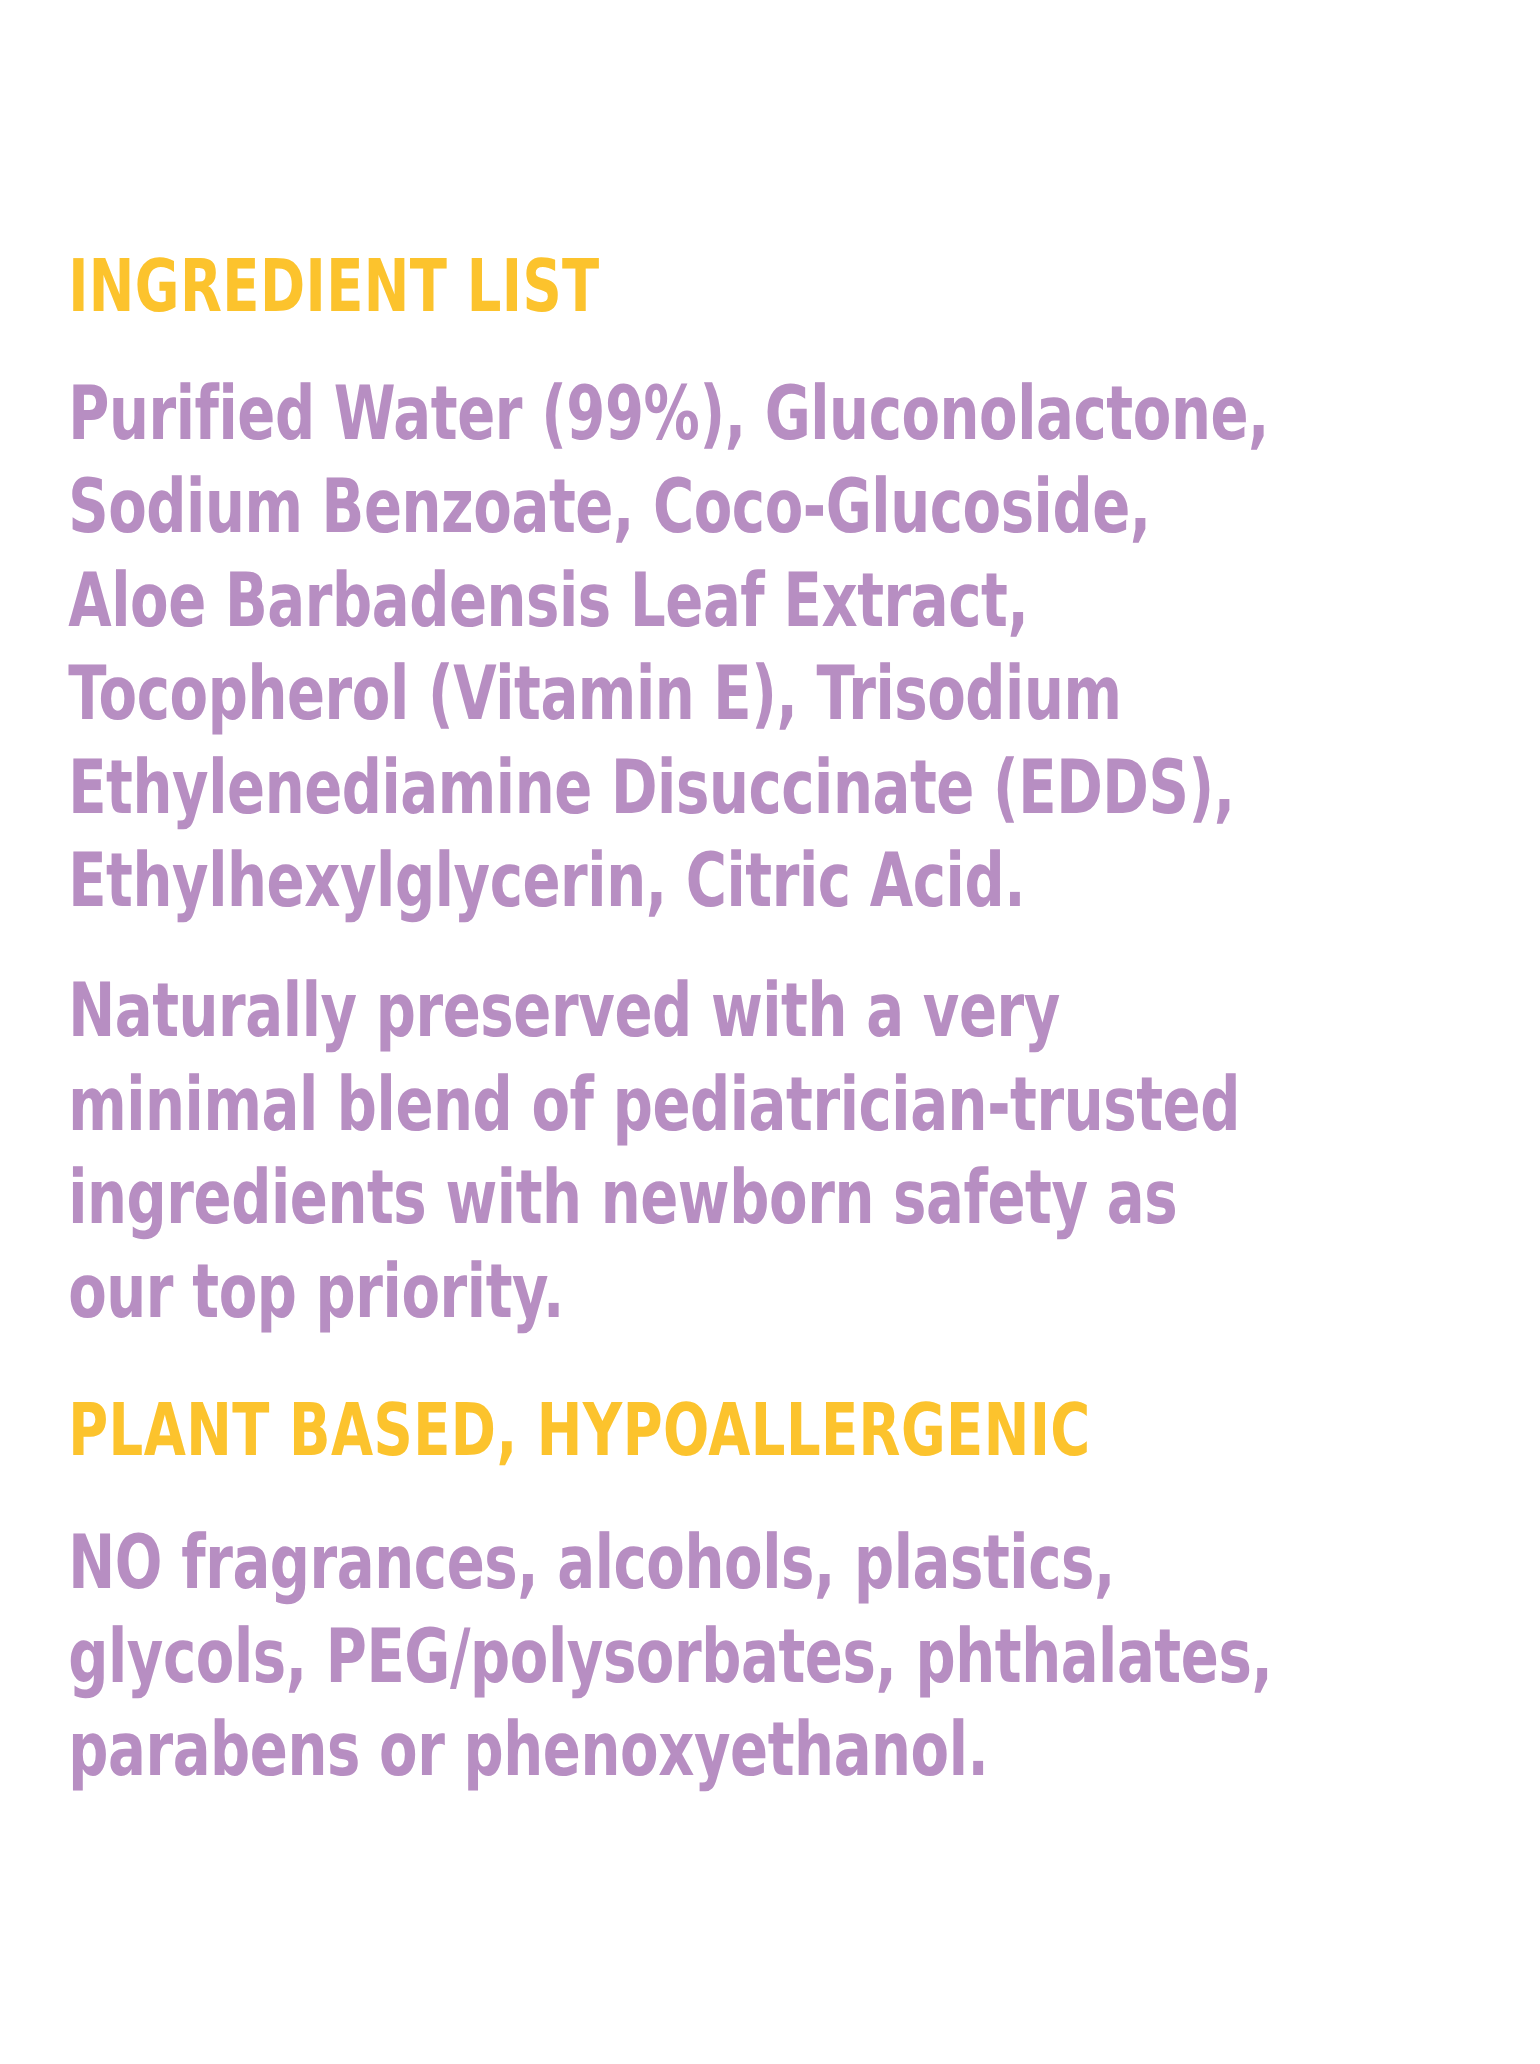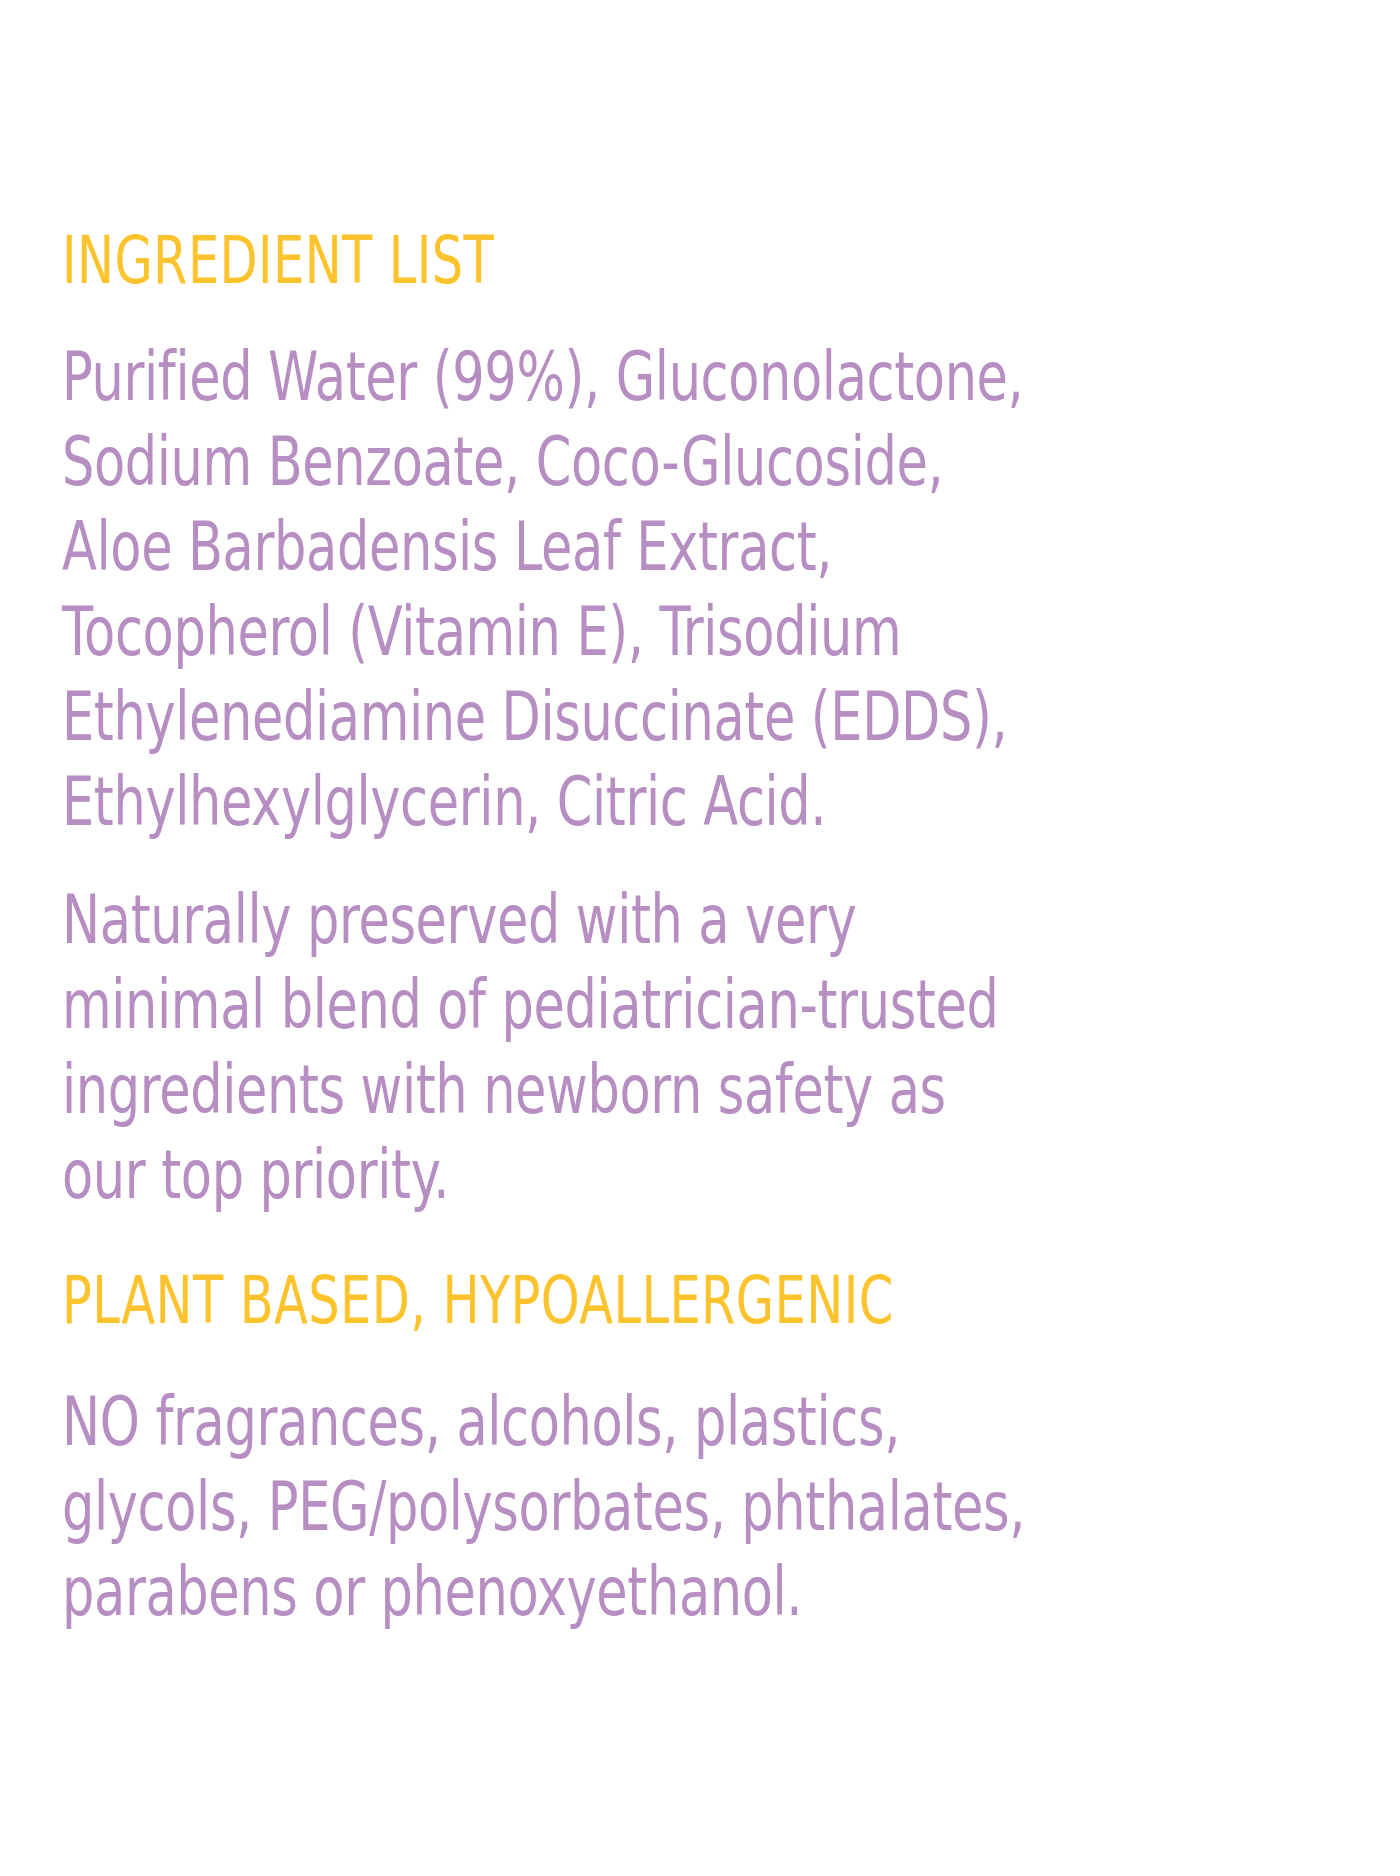--- a/index.html
+++ b/index.html
@@ -9,21 +9,21 @@
   }
   * { margin: 0; padding: 0; box-sizing: border-box; }
   html, body { background: #e9e9e9; }
   .page {
     position: relative;
     width: 1400px;
     height: 1876px;
     background: var(--bg-color);
     overflow: hidden;
     font-family: "DejaVu Sans", "Liberation Sans", sans-serif;
-    font-weight: 400;
+    font-weight: 700;
   }
   .content {
     position: absolute;
     top: 218px;
     left: 62px;
     width: 1338px;
   }
   
   .squeeze {
     transform: scaleX(0.75);

